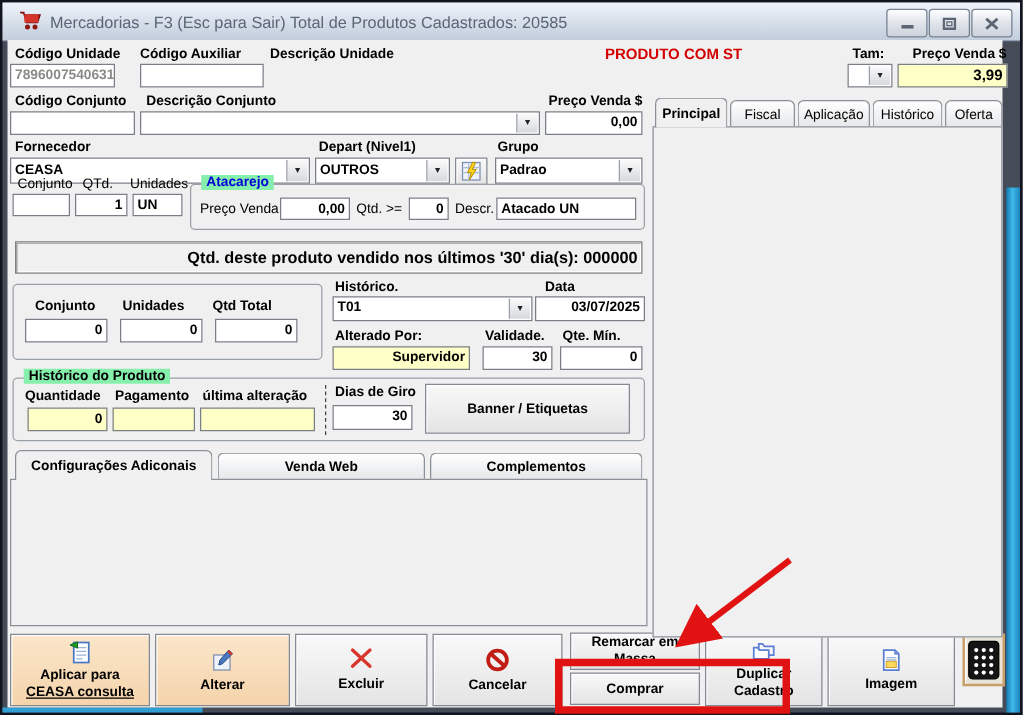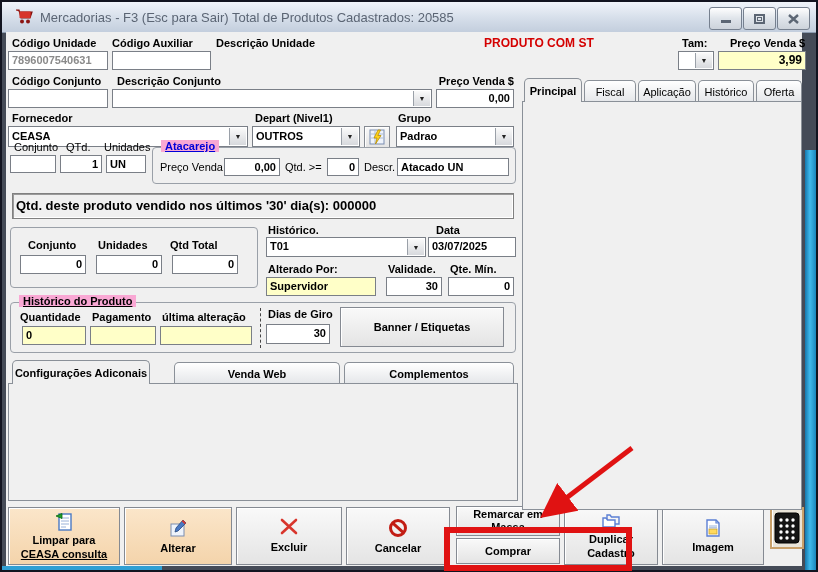--- a/index.html
+++ b/index.html
@@ -16,29 +16,29 @@
   #client{position:absolute;left:6px;top:32px;width:796px;height:534px;background:#f0f0f0;}
   .lbl{position:absolute;font-size:11px;font-weight:bold;color:#000;white-space:nowrap;}
   .n{font-weight:normal;}
   .red{color:#d40000;}
   .blue{color:#0000d8;}
   .mag{color:#bf00bf;}
   .grey{color:#8a8a8a;}
   .fld{position:absolute;background:#fff;border:1px solid #7a7f87;font-size:11px;font-weight:bold;
     height:19px;line-height:17px;padding:0 3px;box-sizing:border-box;overflow:hidden;white-space:nowrap;}
   .right{text-align:right;}
-  .center{text-align:left;}
+  .center{text-align:right;}
   .yellow{background:#ffffc8;}
   .dis{color:#9a9a9a;}
   .combo{padding-right:18px;}
   .dd{position:absolute;right:1px;top:1px;bottom:1px;width:16px;border-left:1px solid #9aa0a8;
     background:linear-gradient(#fafafa,#d7d9dd);display:flex;align-items:center;justify-content:center;
     font-size:7px;color:#222;font-weight:normal;}
   .gbox{position:absolute;border:1px solid #9aa0a8;border-radius:4px;box-sizing:border-box;}
-  .gtitle{position:absolute;top:-8px;left:8px;background:#f9a8d4;padding:0 4px;font-size:11px;font-weight:bold;white-space:nowrap;text-decoration:underline;}
+  .gtitle{position:absolute;top:-8px;left:8px;background:#86efac;padding:0 4px;font-size:11px;font-weight:bold;white-space:nowrap;}
   .btn{position:absolute;background:linear-gradient(#f9f9f9,#e4e4e4);border:1px solid #858a92;
     box-shadow:inset 1px 1px 0 #fff;box-sizing:border-box;display:flex;flex-direction:column;
     align-items:center;justify-content:center;font-size:11px;font-weight:bold;text-align:center;line-height:14px;}
   .btn.peach{background:linear-gradient(#fbe6ca,#f4d4ab);}
   .tab{position:absolute;height:22px;box-sizing:border-box;border:1px solid #8a9098;border-bottom:none;
     border-radius:5px 5px 0 0;background:linear-gradient(#ffffff,#e4e6e9);font-size:11px;
     display:flex;align-items:center;justify-content:center;white-space:nowrap;z-index:2;}
   .tab.bold{font-weight:bold;}
   .tab.active{background:#f0f0f0;font-weight:bold;height:24px;z-index:4;}
   .tpanel{position:absolute;border:1px solid #8a9098;background:#f0f0f0;box-sizing:border-box;z-index:3;}
@@ -89,21 +89,21 @@
 
   <div id="client"></div>
 
   <div class="lbl" style="left:12px;top:37px">Código Unidade</div>
   <div class="lbl" style="left:112px;top:37px">Código Auxiliar</div>
   <div class="lbl" style="left:216px;top:37px">Descrição Unidade</div>
   <div class="lbl red" style="left:484px;top:36px;font-size:12px">PRODUTO COM ST</div>
   <div class="lbl" style="left:682px;top:37px">Tam:</div>
   <div class="lbl" style="left:730px;top:37px">Preço Venda $</div>
 
-  <div class="fld grey" style="left:8px;top:51px;width:100px">7896007540631</div>
+  <div class="fld grey" style="left:8px;top:51px;width:84px">7896007540631</div>
   <div class="fld" style="left:112px;top:51px;width:99px"></div>
   <div class="fld combo" style="left:678px;top:51px;width:36px"><span></span><span class="dd">▼</span></div>
   <div class="fld yellow right" style="left:718px;top:51px;width:88px;font-size:12px">3,99</div>
 
   <div class="lbl" style="left:12px;top:75px">Código Conjunto</div>
   <div class="lbl" style="left:117px;top:75px">Descrição Conjunto</div>
   <div class="lbl" style="left:432px;top:75px;width:82px;text-align:right">Preço Venda $</div>
 
   <div class="fld" style="left:8px;top:89px;width:100px"></div>
   <div class="fld combo" style="left:112px;top:89px;width:320px"><span></span><span class="dd">▼</span></div>
@@ -170,21 +170,21 @@
   <div class="lbl" style="left:92px;top:311px">Pagamento</div>
   <div class="lbl" style="left:162px;top:311px">última alteração</div>
   <div class="fld yellow center" style="left:22px;top:326px;width:64px">0</div>
   <div class="fld yellow" style="left:90px;top:326px;width:66px"></div>
   <div class="fld yellow" style="left:160px;top:326px;width:92px"></div>
   <div class="dash" style="left:260px;top:308px;height:40px"></div>
   <div class="lbl" style="left:268px;top:308px">Dias de Giro</div>
   <div class="fld right" style="left:266px;top:324px;width:64px;height:20px">30</div>
   <div class="btn" style="left:340px;top:307px;width:164px;height:40px">Banner / Etiquetas</div>
 
-  <div class="tab active" style="left:12px;top:360px;width:138px">Configurações Adiconais</div>
+  <div class="tab active" style="left:12px;top:360px;width:158px">Configurações Adiconais</div>
   <div class="tab bold" style="left:174px;top:362px;width:166px">Venda Web</div>
   <div class="tab bold" style="left:344px;top:362px;width:170px">Complementos</div>
   <div class="tpanel" style="left:8px;top:383px;width:510px;height:118px"></div>
 
   <div class="cb on" style="left:28px;top:391px"></div>
   <div class="cblbl blue" style="left:48px;top:391px">Balança de etiqueta</div>
   <div class="cb" style="left:28px;top:409px"></div>
   <div class="cblbl blue" style="left:48px;top:409px">Pesagem no Check-out</div>
   <div class="cb" style="left:28px;top:427px"></div>
   <div class="cblbl blue" style="left:48px;top:427px">Pede valor na venda</div>
@@ -278,21 +278,21 @@
     <span>Alterar Desc. Preco</span>
     <span>Diferenciado</span>
   </div>
 
   <div class="btn peach" style="left:8px;top:507px;width:112px;height:58px">
     <svg width="20" height="20" viewBox="0 0 20 20" style="margin-bottom:1px">
       <rect x="5" y="2" width="12" height="16" fill="#fff" stroke="#4a79c4" stroke-width="1.4"></rect>
       <path d="M7 6 H15 M7 9 H15 M7 12 H15 M7 15 H12" stroke="#9ab2d8" stroke-width="1"></path>
       <path d="M2 4 L8 1.5 L8 6.5 Z" fill="#1f9e28" stroke="#0c6b14" stroke-width="0.8"></path>
     </svg>
-    <span>Limpar para</span>
+    <span>Aplicar para</span>
     <span style="text-decoration:underline">CEASA consulta</span>
   </div>
   <div class="btn peach" style="left:124px;top:507px;width:108px;height:58px">
     <svg width="20" height="20" viewBox="0 0 20 20" style="margin-bottom:3px">
       <rect x="3" y="6" width="13" height="12" fill="#eef3fb" stroke="#7a8db0"></rect>
       <path d="M15 2 L18 5 L10 13 L7 14 L8 10 Z" fill="#4a79c4" stroke="#27477c" stroke-width="0.8"></path>
       <path d="M15 2 L18 5 L16.7 6.3 L13.7 3.3 Z" fill="#d8352c"></path>
     </svg>
     <span>Alterar</span>
   </div>

